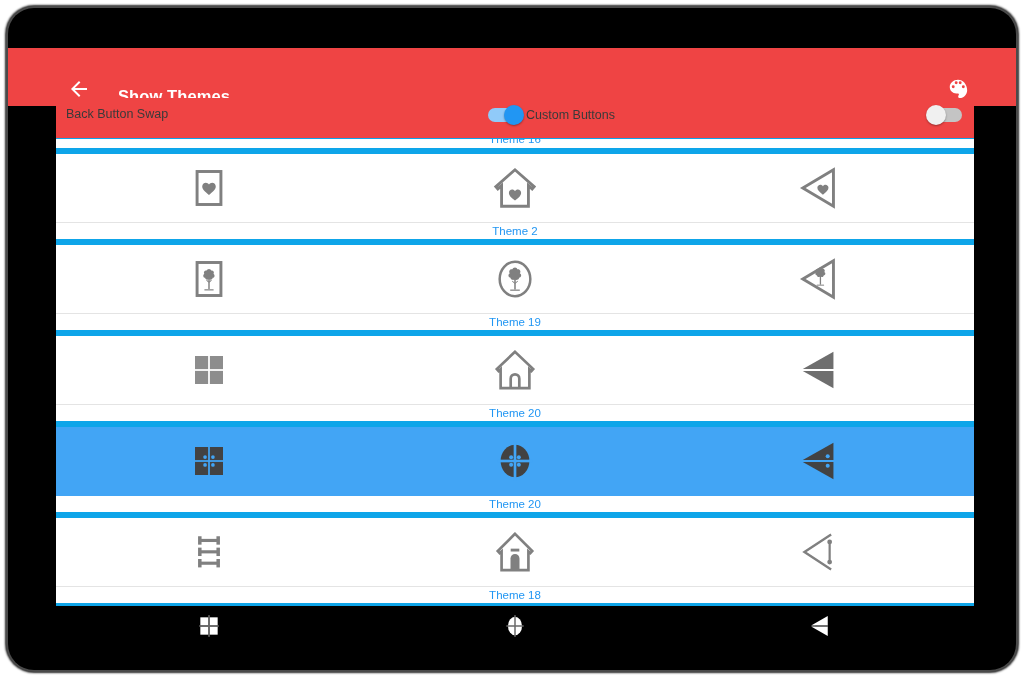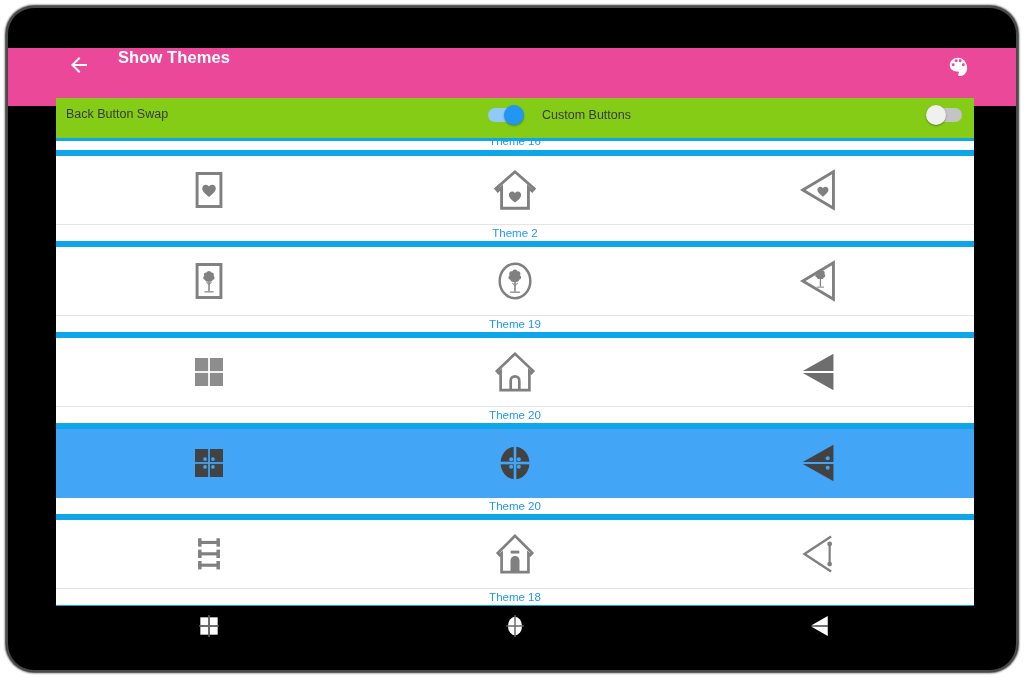--- a/index.html
+++ b/index.html
@@ -12,22 +12,22 @@
   #device{
     position:absolute;left:8px;top:8px;width:1008px;height:662px;
     background:#000000;
     border-radius:26px;
     box-shadow:0 0 0 2px #4a4a4a, 0 0 2px 3px #2b2b2b;
     overflow:hidden;
   }
   
   #appbar{
     position:absolute;left:0;top:40px;width:1008px;height:58px;
-    background:#ec4899;
-    display:flex;align-items:flex-start;
+    background:#ef4444;
+    display:flex;align-items:flex-end;
   }
   .back-arrow{
     width:34px;height:34px;margin-left:54px;
     display:flex;align-items:center;justify-content:center;
     cursor:pointer;
   }
   .appbar-title{
     color:#ffffff;font-size:16.5px;font-weight:bold;
     margin-left:22px;letter-spacing:.1px;
   }
@@ -37,44 +37,44 @@
     display:flex;align-items:center;justify-content:center;cursor:pointer;
   }
   
   #sheet{
     position:absolute;left:48px;top:90px;width:918px;height:508px;
     background:#ffffff;
     overflow:hidden;
   }
   
   .switch-row{
-    position:relative;height:40px;background:#84cc16;
+    position:relative;height:40px;background:#ef4444;
     display:flex;align-items:center;
-    border-bottom:3px solid #0ea5e9;
+    border-bottom:1px solid #0ea5e9;
   }
   .switch-label-left{
     position:absolute;left:10px;top:9px;
     font-size:12.5px;color:#3a3a3a;
   }
   .sw-group{position:absolute;display:flex;align-items:center;}
   .sw-group.center{left:432px;top:10px;}
   .sw-group.right{right:12px;top:10px;}
   .switch{
     position:relative;width:34px;height:14px;border-radius:7px;
     cursor:pointer;flex:none;
   }
   .switch.on{background:#90caf9;}
   .switch.off{background:#c4c4c4;}
   .switch .knob{
     position:absolute;top:-3px;width:20px;height:20px;border-radius:50%;
     box-shadow:0 1px 2px rgba(0,0,0,.35);
   }
   .switch.on .knob{right:-2px;background:#2196f3;}
   .switch.off .knob{left:-2px;background:#f0f0f0;}
-  .sw-text{font-size:12.5px;color:#3a3a3a;margin-left:20px;white-space:nowrap;}
+  .sw-text{font-size:12.5px;color:#3a3a3a;margin-left:4px;white-space:nowrap;}
   
   #list{position:relative;height:467px;overflow:hidden;background:#ffffff;}
   .theme-label{
     height:16px;line-height:16px;text-align:center;
     color:#2196f3;font-size:11.5px;
     background:#ffffff;
     border-bottom:6px solid #0ea5e9;
   }
   .theme-row{
     height:68px;display:flex;align-items:center;

